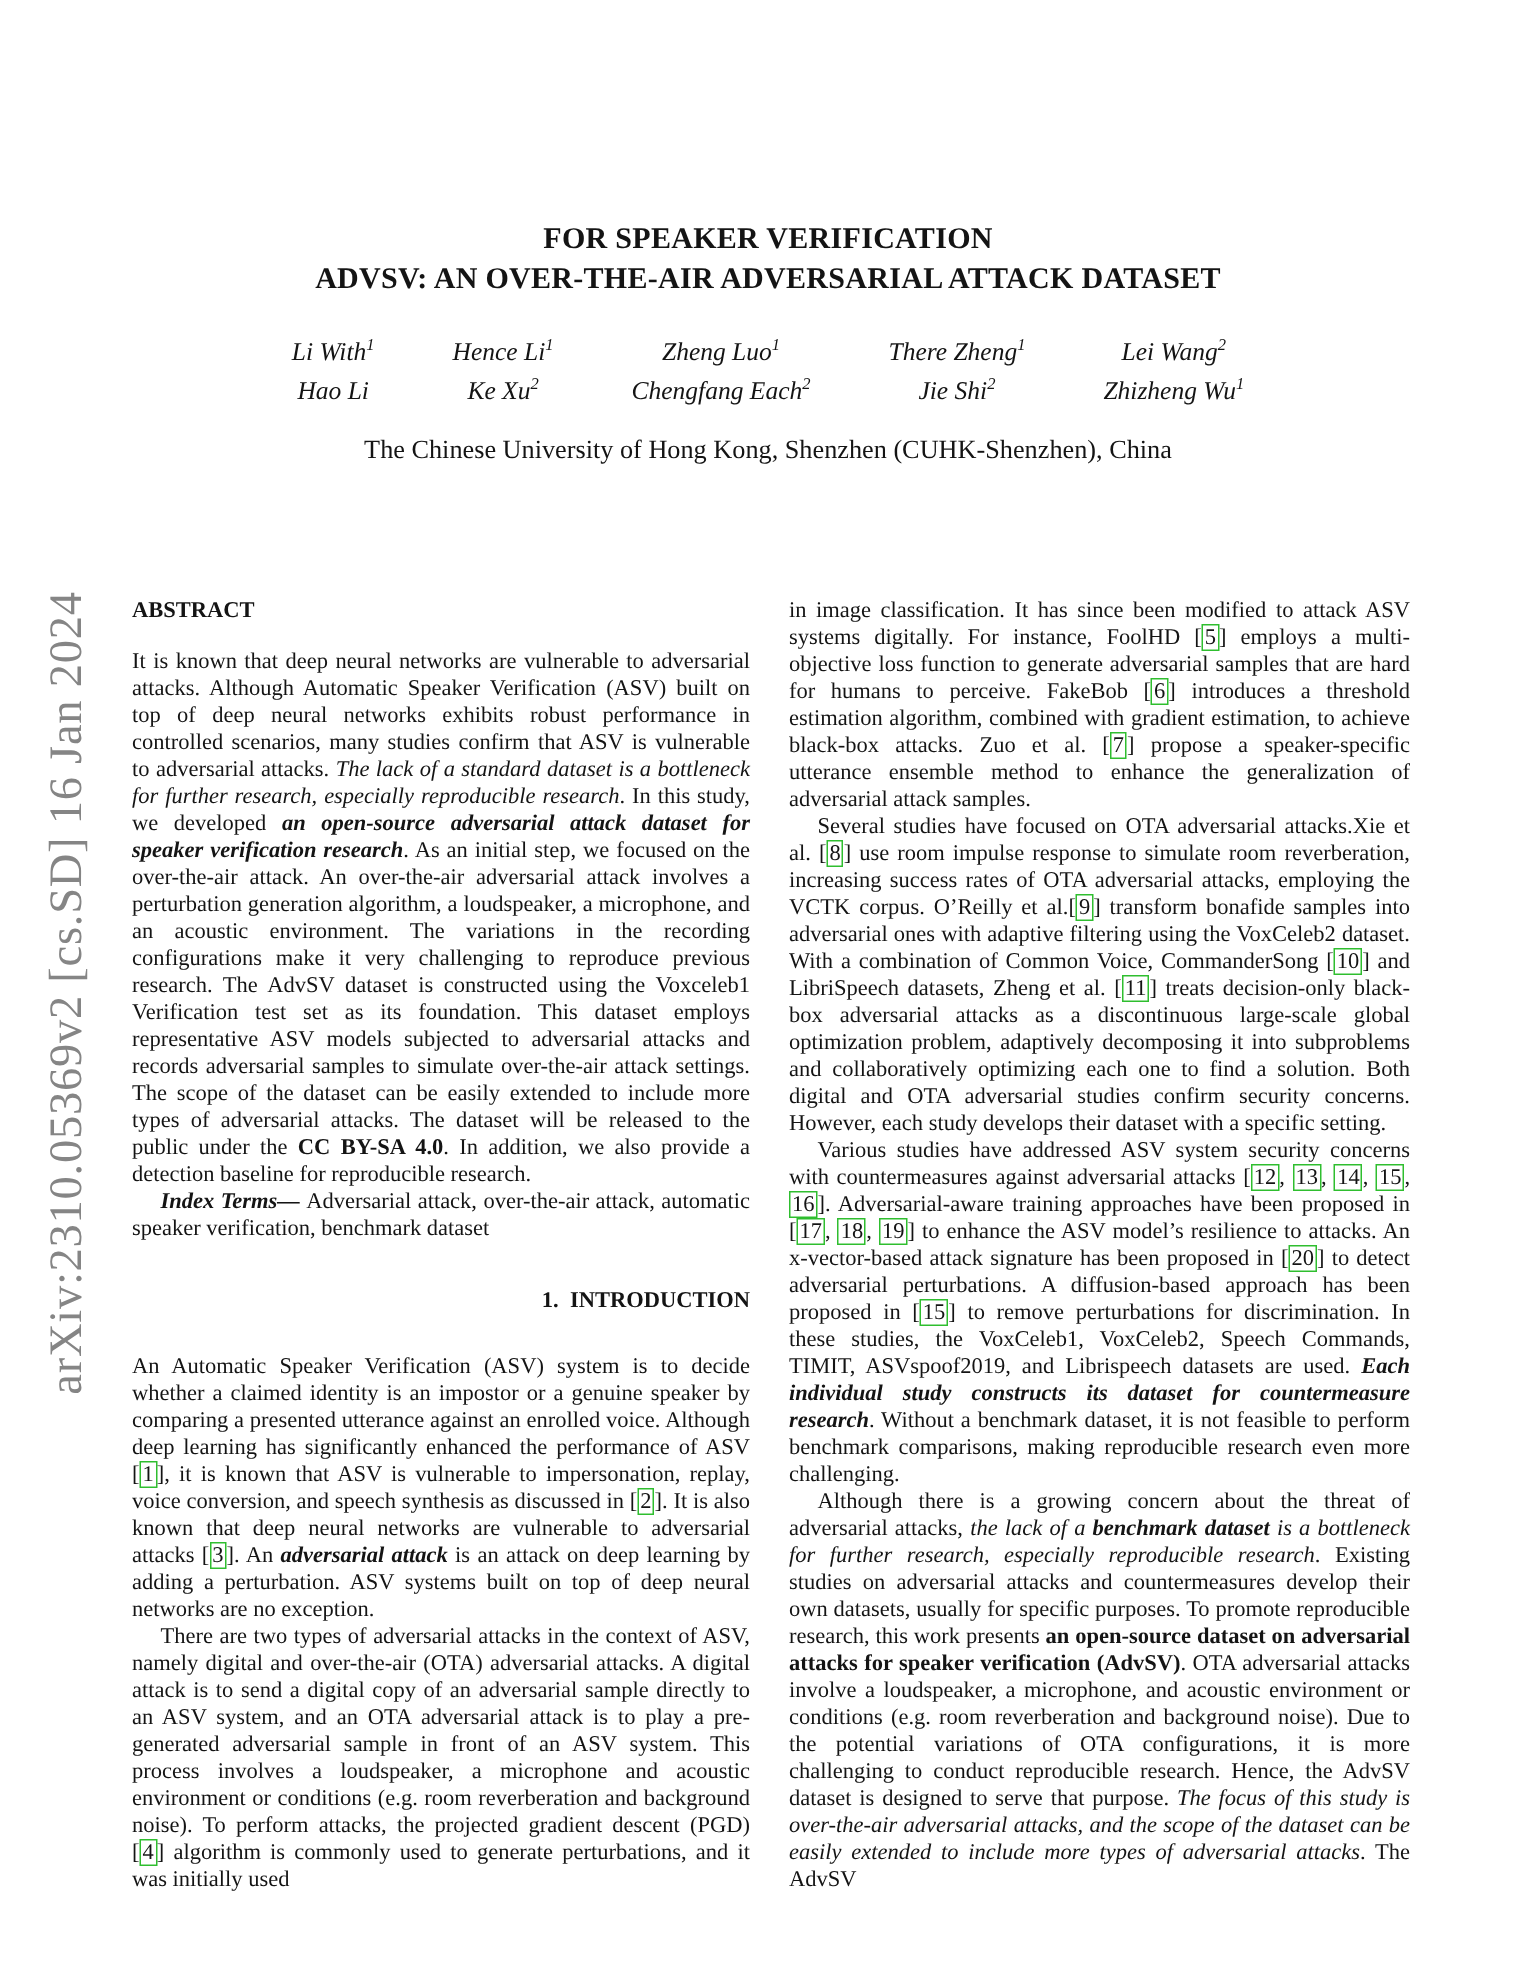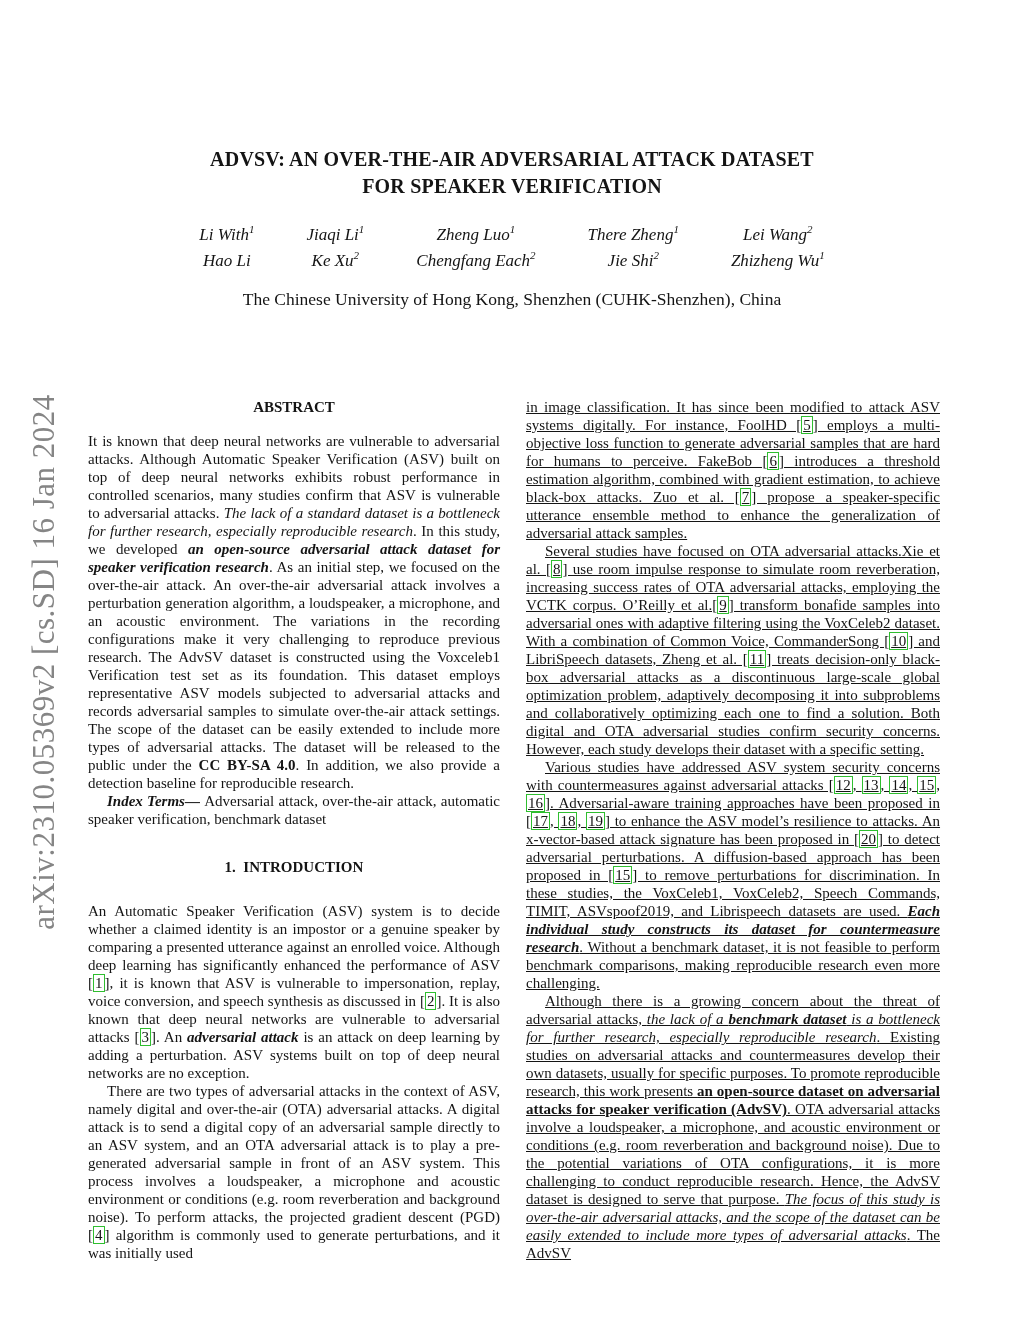--- a/index.html
+++ b/index.html
@@ -42,24 +42,24 @@
   .affiliations { margin-top: 14px; font-size: 17.5px; line-height: 23.5px; }
 
   
   .col {
     position: absolute; top: 398px;
     font-size: 15px; line-height: 18px;
     text-align: justify;
     hyphens: auto; -webkit-hyphens: auto;
   }
   .col-left  { left: 88px;  width: 412px; }
-  .col-right { left: 526px; width: 414px; text-decoration: underline; }
+  .col-right { left: 526px; width: 414px; }
 
-  .col-heading  { text-align: center; font-weight: bold; font-size: 15px; margin: 0 0 16px 0; }
-  .section-heading { text-align: center; font-weight: bold; font-size: 15px; margin: 30px 0 26px 0; }
+  .col-heading  { text-align: left; font-weight: bold; font-size: 15px; margin: 0 0 16px 0; }
+  .section-heading { text-align: right; font-weight: bold; font-size: 15px; margin: 30px 0 26px 0; }
 
   p.para { margin: 0; }
   p.indent { text-indent: 19px; }
 
   
   .r-i  { font-style: italic; }
   .r-b  { font-weight: bold; }
   .r-bi { font-weight: bold; font-style: italic; }
   .r-cite {
     border: 1px solid var(--cite-border, #2fbe2f);
@@ -68,31 +68,31 @@
 </style>
 </head>
 <body>
 
 <div class="page">
 
   <div class="watermark" style="color: rgb(133, 133, 133);">arXiv:2310.05369v2  [cs.SD]  16 Jan 2024</div>
 
   <div class="header">
     <div class="title">
+      <div>FOR SPEAKER VERIFICATION</div>
       <div>ADVSV: AN OVER-THE-AIR ADVERSARIAL ATTACK DATASET</div>
-      <div>FOR SPEAKER VERIFICATION</div>
     </div>
 
     <div class="authors">
       <div class="author-col">
         <span><span>Li With</span><sup>1</sup></span>
         <span><span>Hao Li</span><sup></sup></span>
       </div>
       <div class="author-col">
-        <span><span>Jiaqi Li</span><sup>1</sup></span>
+        <span><span>Hence Li</span><sup>1</sup></span>
         <span><span>Ke Xu</span><sup>2</sup></span>
       </div>
       <div class="author-col">
         <span><span>Zheng Luo</span><sup>1</sup></span>
         <span><span>Chengfang Each</span><sup>2</sup></span>
       </div>
       <div class="author-col">
         <span><span>There Zheng</span><sup>1</sup></span>
         <span><span>Jie Shi</span><sup>2</sup></span>
       </div>

